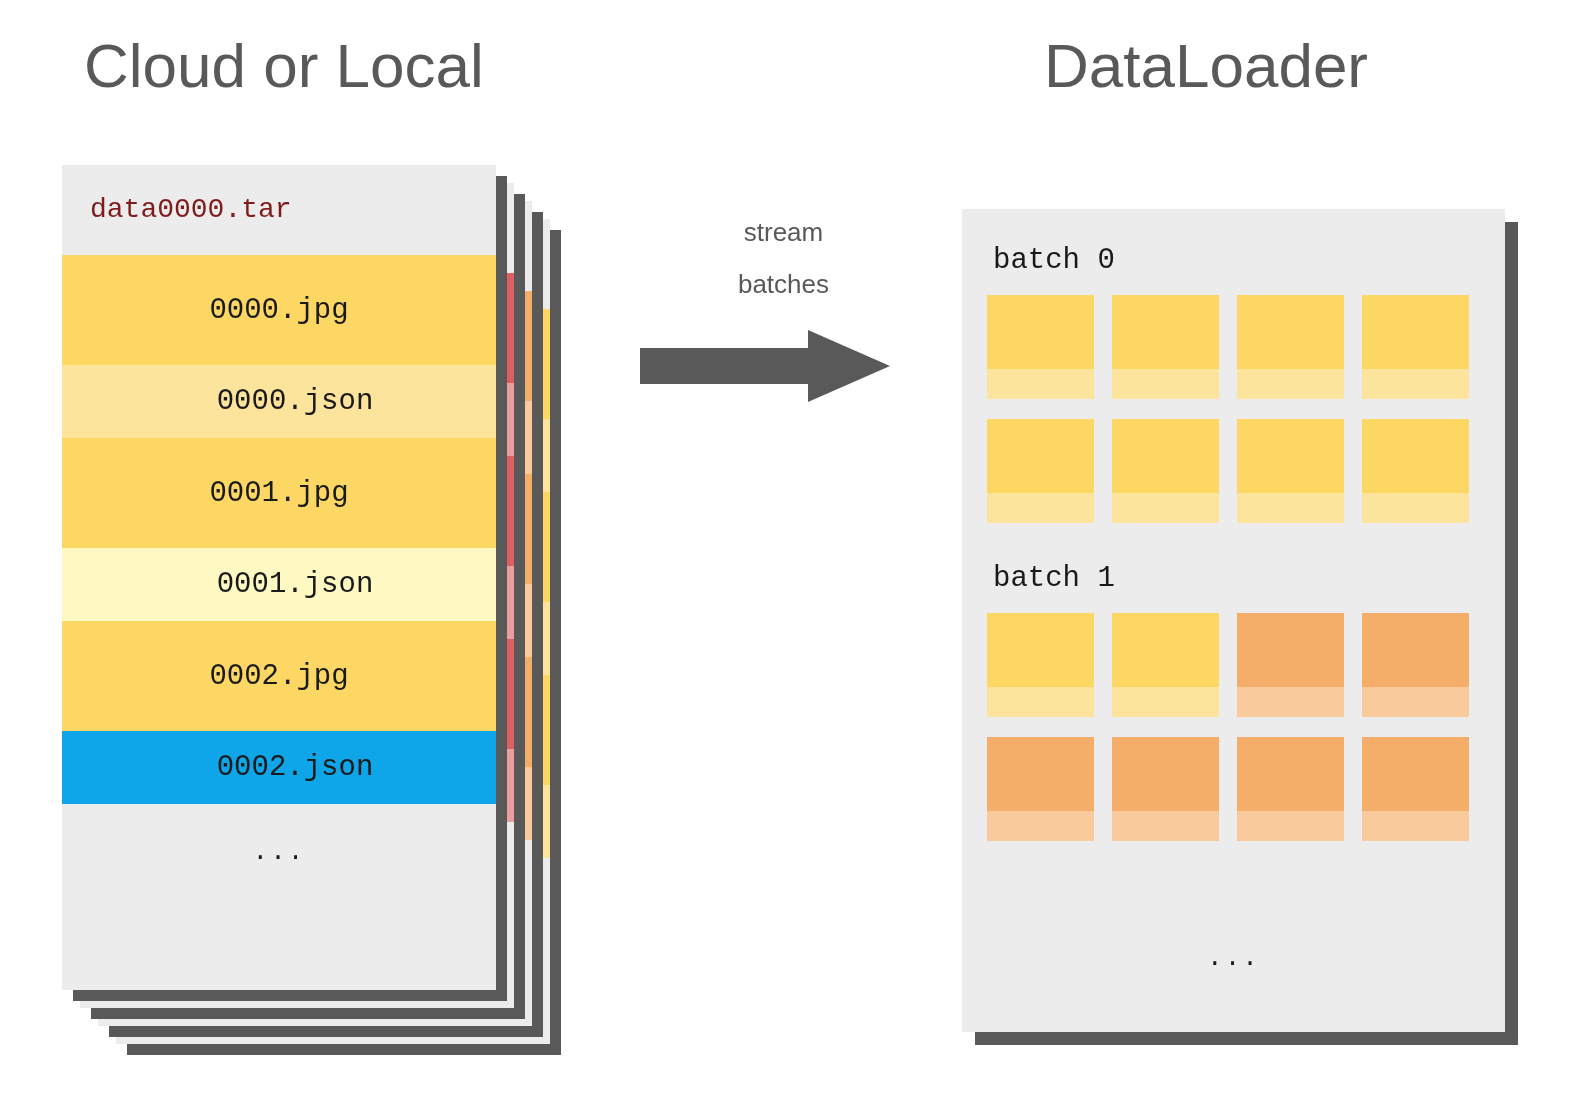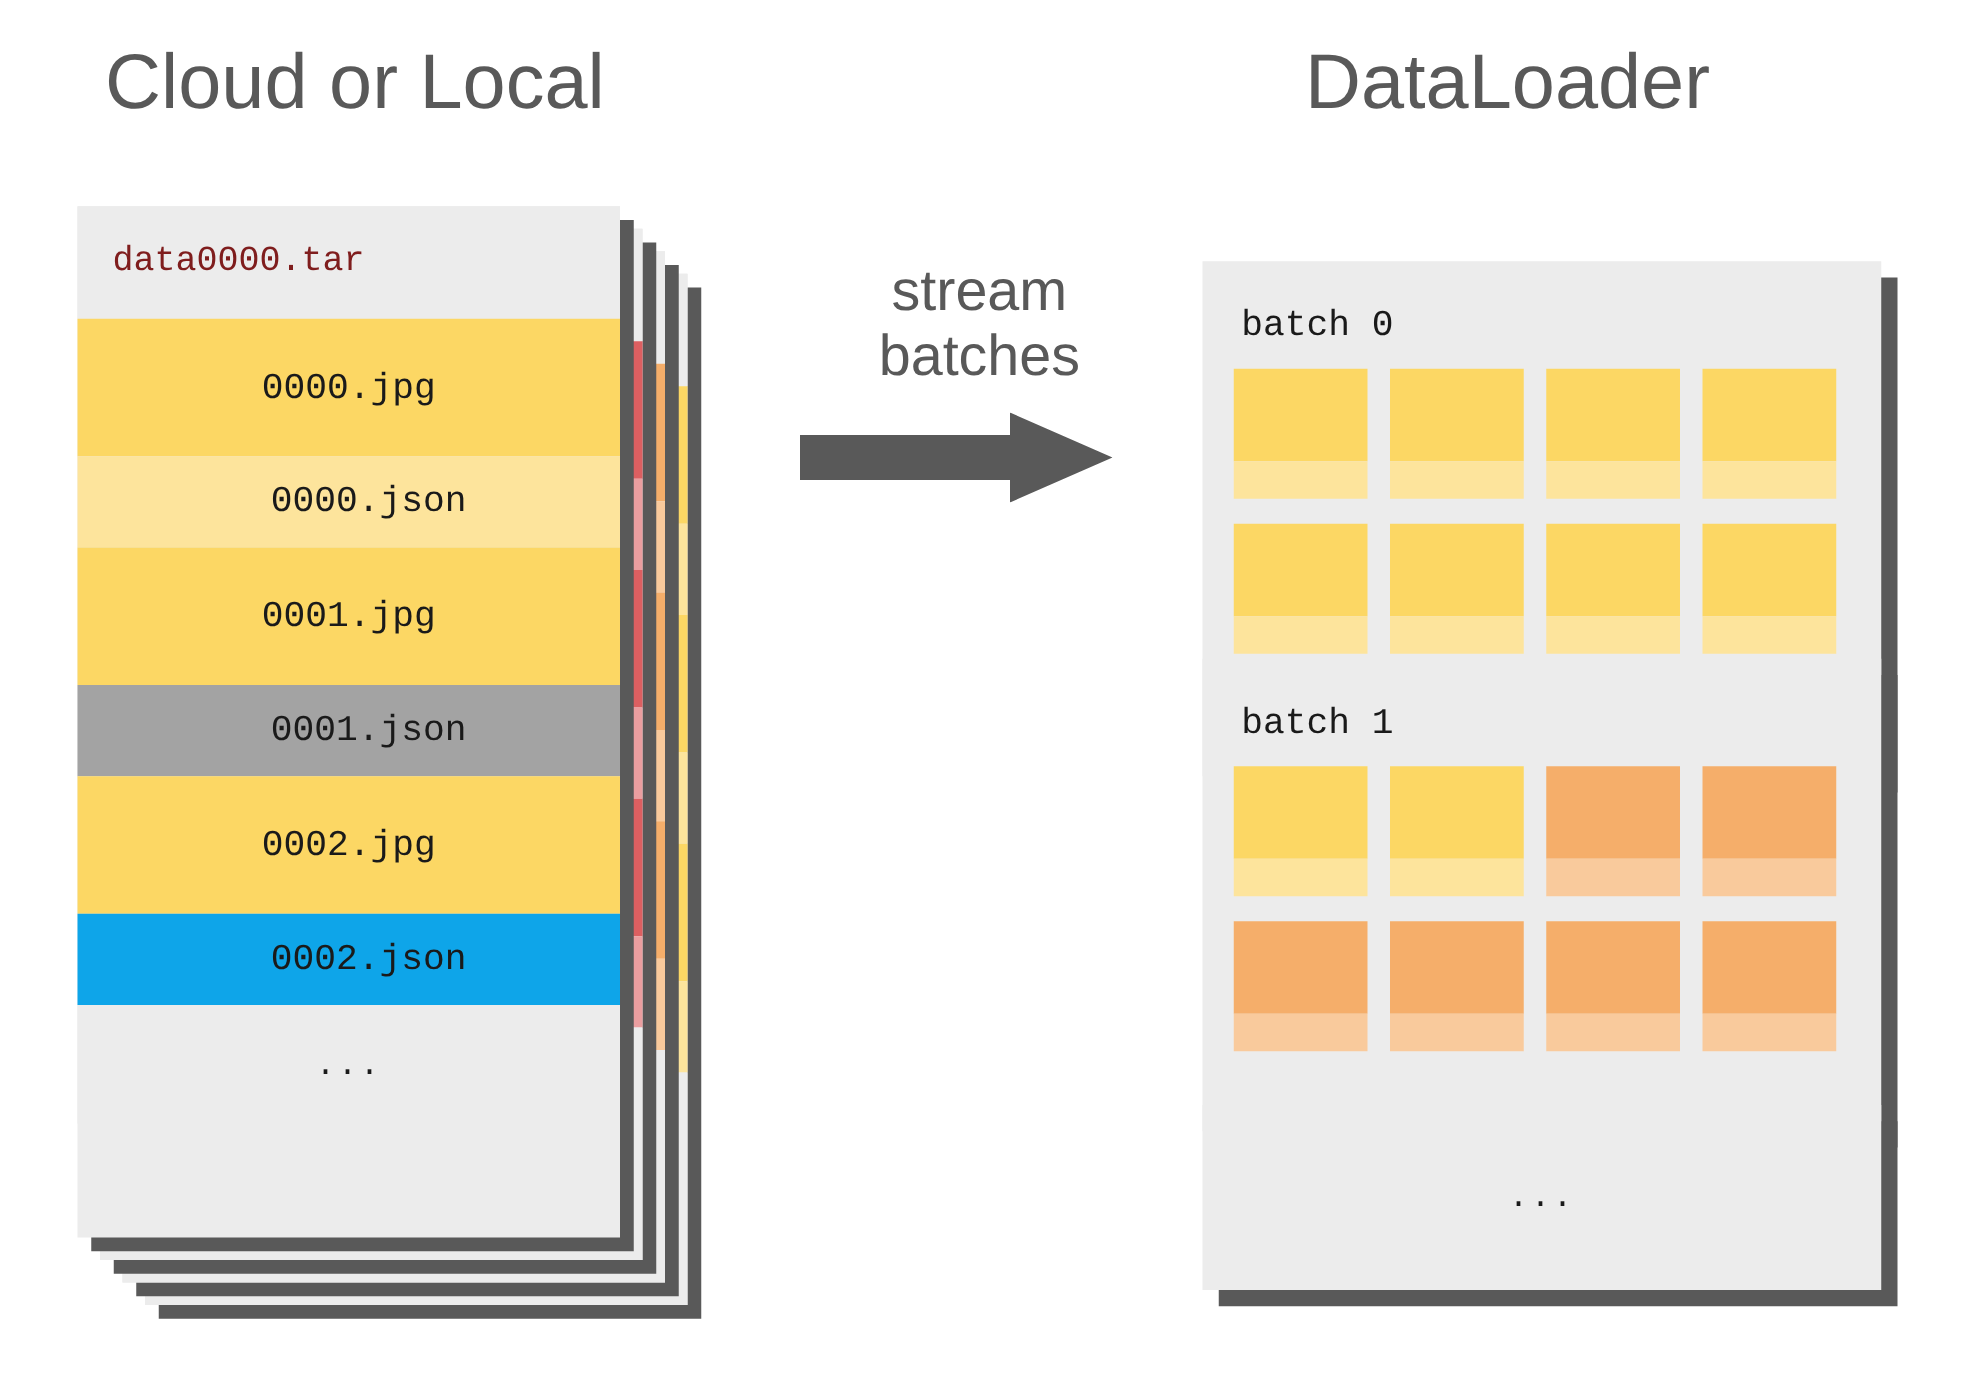--- a/index.html
+++ b/index.html
@@ -95,21 +95,21 @@
   .stripe-col > div { width: 100%; box-sizing: border-box; }
 
   
   #flow-label {
     position: absolute;
     left: 676px;
     top: 206px;
     width: 215px;
     text-align: center;
     font-family: "Liberation Sans", sans-serif;
-    font-size: 46px;
+    font-size: 26px;
     color: #595959;
     line-height: 52px;
   }
   #flow-arrow {
     position: absolute;
     left: 640px;
     top: 330px;
     width: 250px;
     height: 72px;
   }
@@ -214,21 +214,21 @@
       <div id="tar-entries">
           <div class="tar-row jpg" style="background: rgb(252, 215, 100);">
             <span>0000.jpg</span>
           </div>
           <div class="tar-row json" style="background: rgb(253, 228, 156);">
             <span>0000.json</span>
           </div>
           <div class="tar-row jpg" style="background: rgb(252, 215, 100);">
             <span>0001.jpg</span>
           </div>
-          <div class="tar-row json" style="background: #a3a3a3;">
+          <div class="tar-row json" style="background: #fef9c3;">
             <span>0001.json</span>
           </div>
           <div class="tar-row jpg" style="background: rgb(252, 215, 100);">
             <span>0002.jpg</span>
           </div>
           <div class="tar-row json" style="background: #0ea5e9;">
             <span>0002.json</span>
           </div>
         </div>
       <div class="tar-row ellipsis">...</div>

